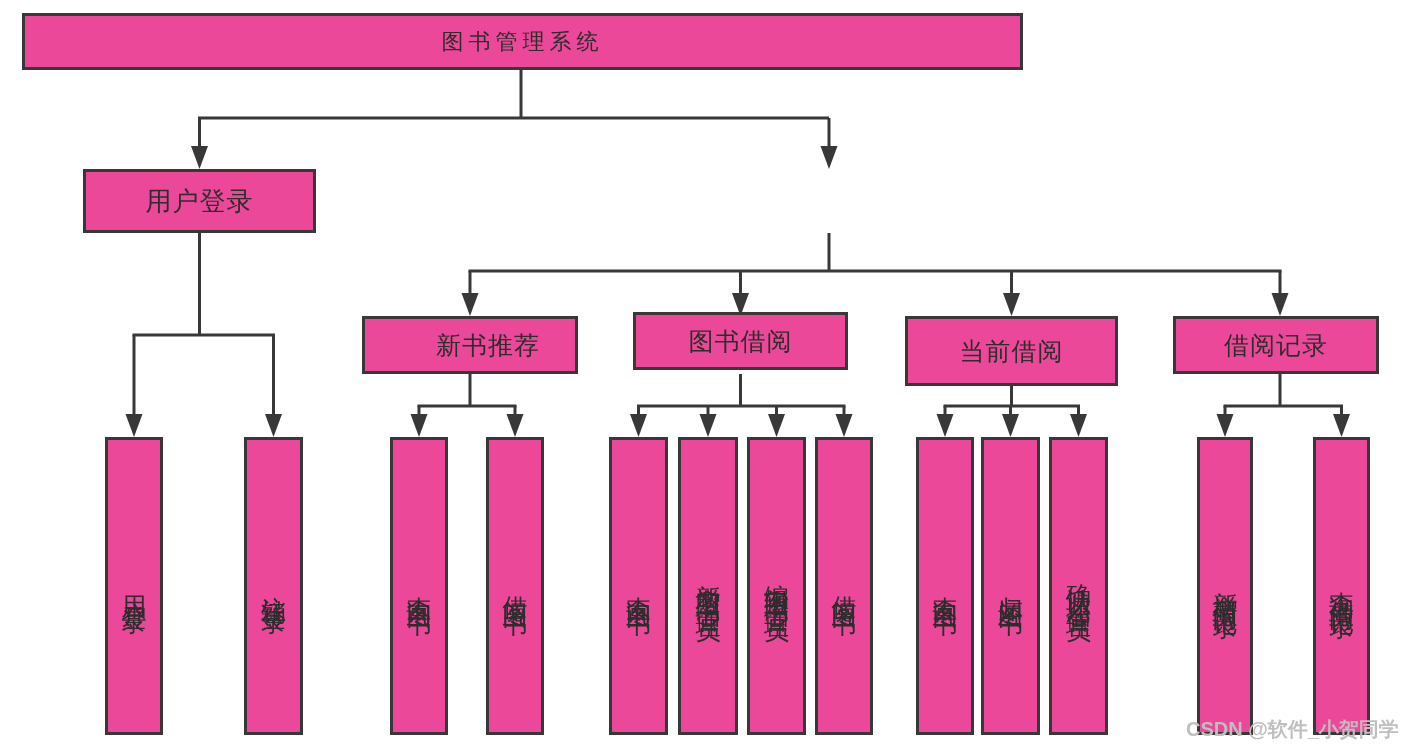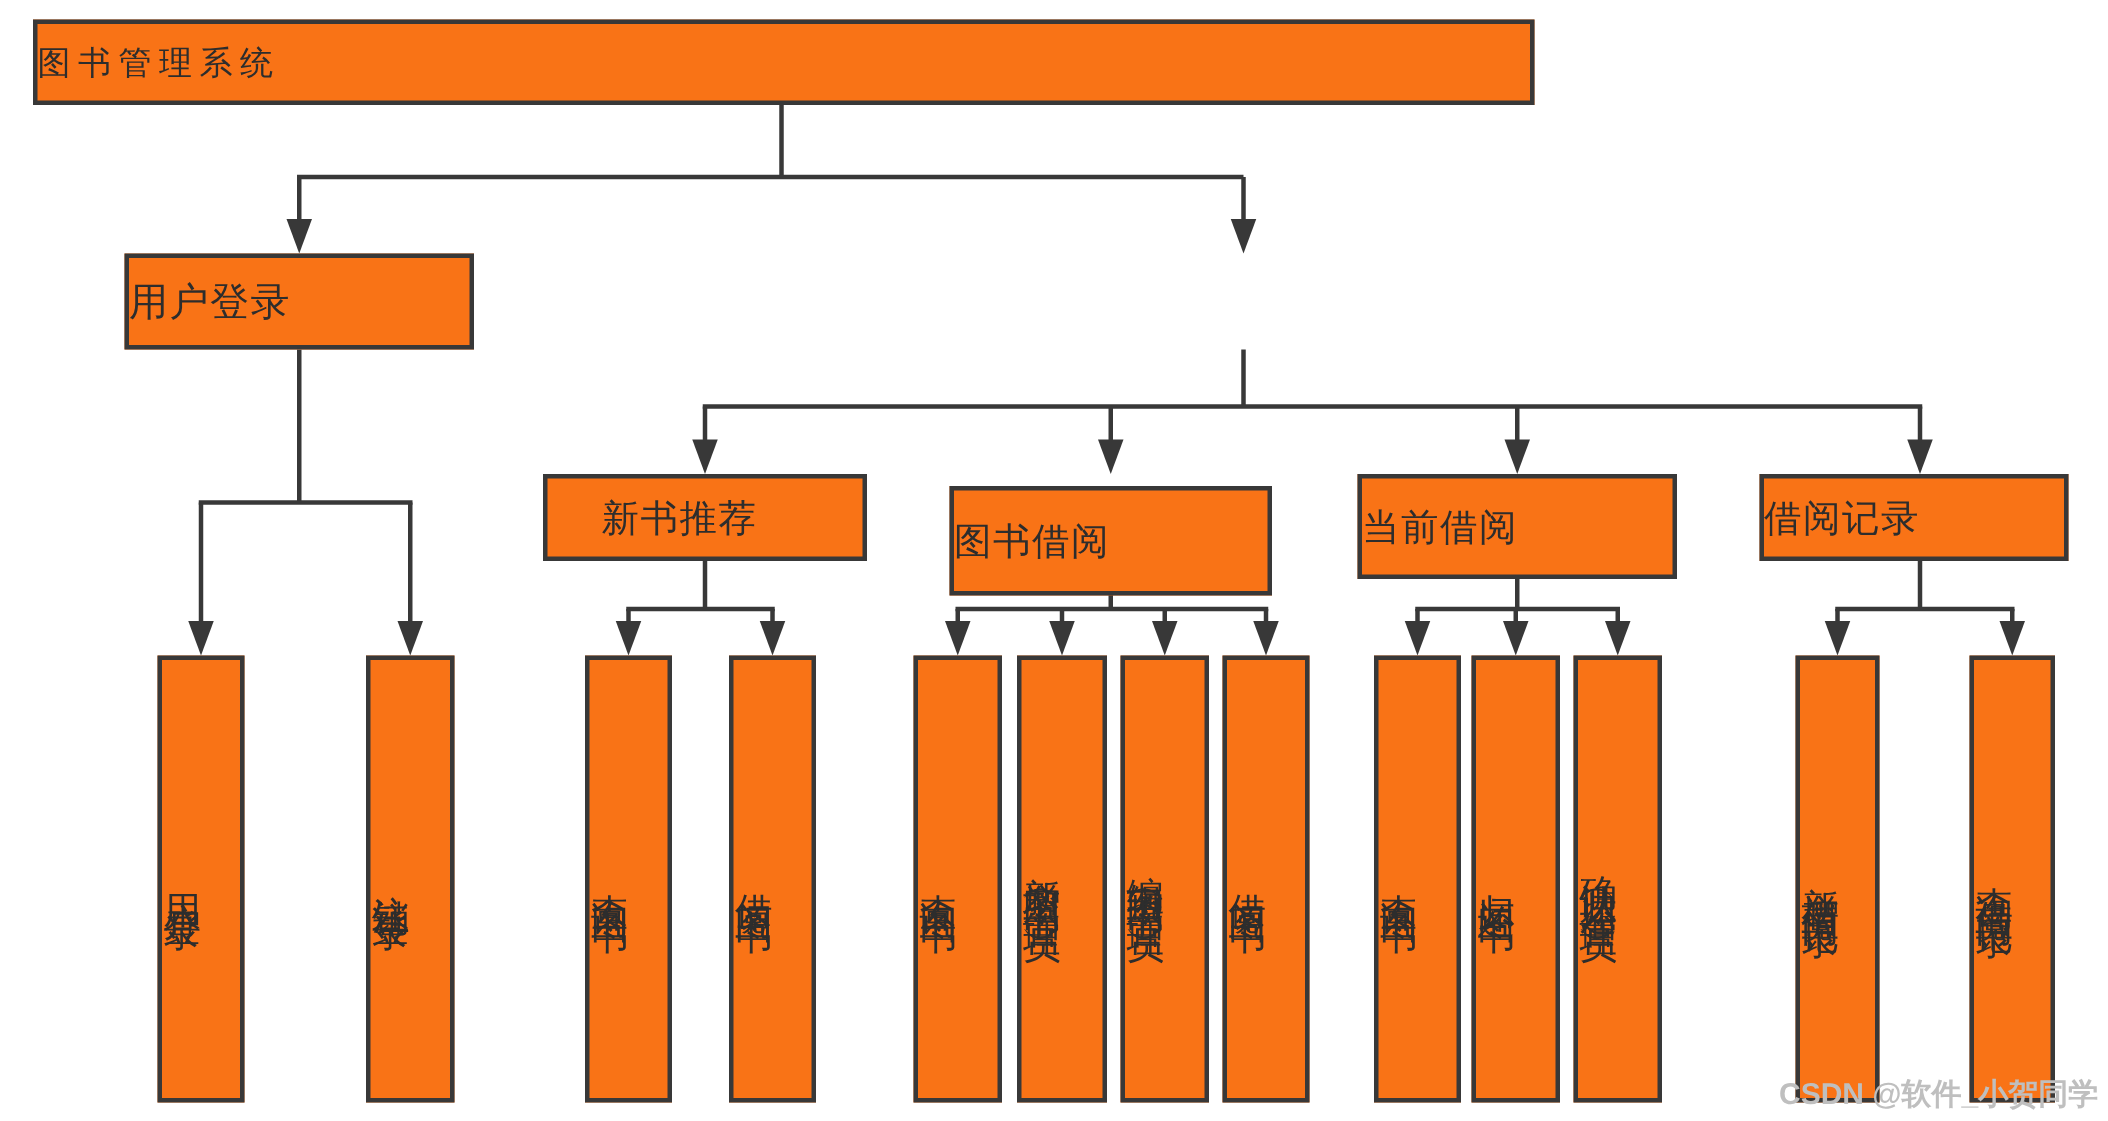--- a/index.html
+++ b/index.html
@@ -18,23 +18,24 @@
   #connectors {
     position: absolute;
     left: 0;
     top: 0;
     z-index: 1;
   }
   .box {
     position: absolute;
     box-sizing: border-box;
     border: 3px solid #383838;
-    background: #f97316;
+    background: #ec4899;
     display: flex;
     align-items: center;
+    justify-content: center;
     z-index: 2;
   }
   .box .hlabel {
     color: #2d2d2d;
     white-space: nowrap;
   }
   .root-box .hlabel { font-size: 22px; letter-spacing: 5px; }
   .l2-box .hlabel { font-size: 26px; letter-spacing: 1px; }
   .l3-box .hlabel { font-size: 25px; letter-spacing: 1px; }
   .leaf .vlabel {
@@ -135,21 +136,21 @@
     <span class="hlabel">图书管理系统</span>
   </div>
 
   <div class="box l2-box" style="left:83px; top:169px; width:233px; height:64px;">
     <span class="hlabel">用户登录</span>
   </div>
 
   <div class="box l3-box" style="left:362px; top:316px; width:216px; height:58px;padding-left:36px;">
     <span class="hlabel">新书推荐</span>
   </div>
-  <div class="box l3-box" style="left:633px; top:324px; width:215px; height:73px;">
+  <div class="box l3-box" style="left:633px; top:312px; width:215px; height:58px;">
     <span class="hlabel">图书借阅</span>
   </div>
   <div class="box l3-box" style="left:905px; top:316px; width:213px; height:70px;">
     <span class="hlabel">当前借阅</span>
   </div>
   <div class="box l3-box" style="left:1173px; top:316px; width:206px; height:58px;">
     <span class="hlabel">借阅记录</span>
   </div>
 
   <div class="box leaf" style="left:105px; top:437px; width:58px; height:298px;">

